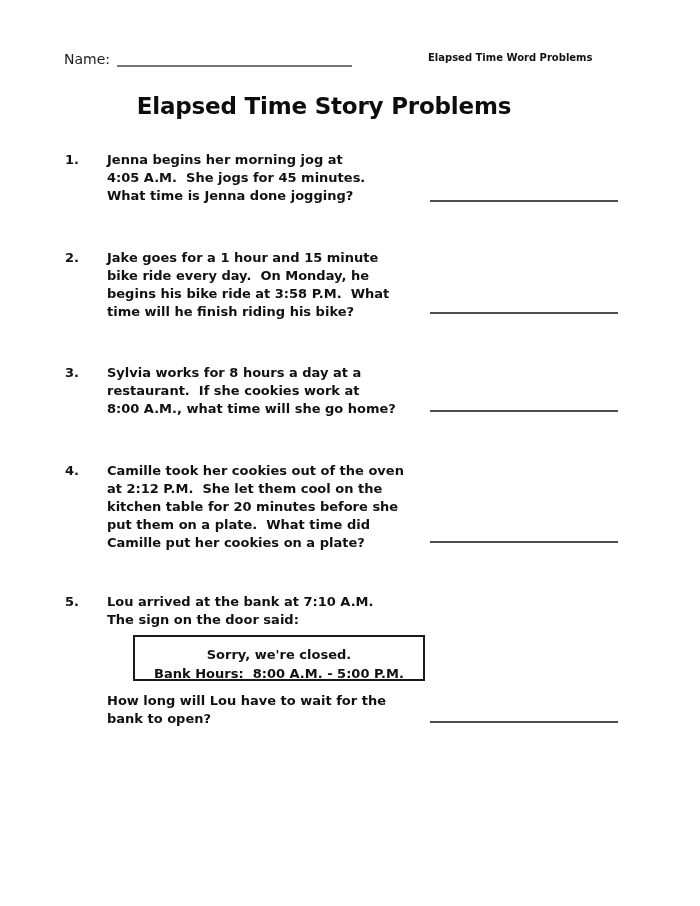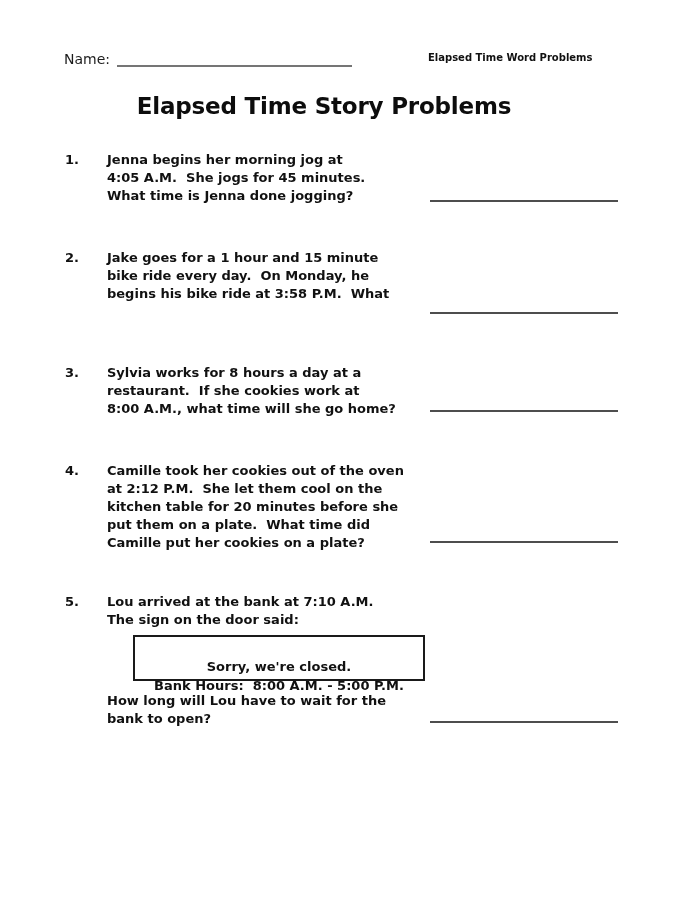--- a/index.html
+++ b/index.html
@@ -82,21 +82,21 @@
   .a2 { top: 312px; }
   .a3 { top: 410px; }
   .a4 { top: 541px; }
   .a5 { top: 721px; }
   .sign-box {
     position: absolute;
     left: 133px; top: 635px;
     width: 292px; height: 46px;
     border: 2px solid #1a1a1a;
     text-align: center;
-    padding-top: 20px;
+    padding-top: 8px;
   }
   .sign-box .sline {
     font-size: 13px;
     font-weight: bold;
     line-height: 19px;
     color: #111111;
     white-space: pre;
   }
   .followup {
     position: absolute;
@@ -123,20 +123,21 @@
     </div>
   </div>
   <div class="answer-line a1"></div>
 
   <div class="problem p2">
     <div class="num">2.</div>
     <div class="text">
       <div class="pline">Jake goes for a 1 hour and 15 minute</div>
       <div class="pline">bike ride every day.  On Monday, he</div>
       <div class="pline">begins his bike ride at 3:58 P.M.  What</div>
+      <div class="pline">time will he finish riding his bike?</div>
     </div>
   </div>
   <div class="answer-line a2"></div>
 
   <div class="problem p3">
     <div class="num">3.</div>
     <div class="text">
       <div class="pline">Sylvia works for 8 hours a day at a</div>
       <div class="pline">restaurant.  If she cookies work at</div>
       <div class="pline">8:00 A.M., what time will she go home?</div>

